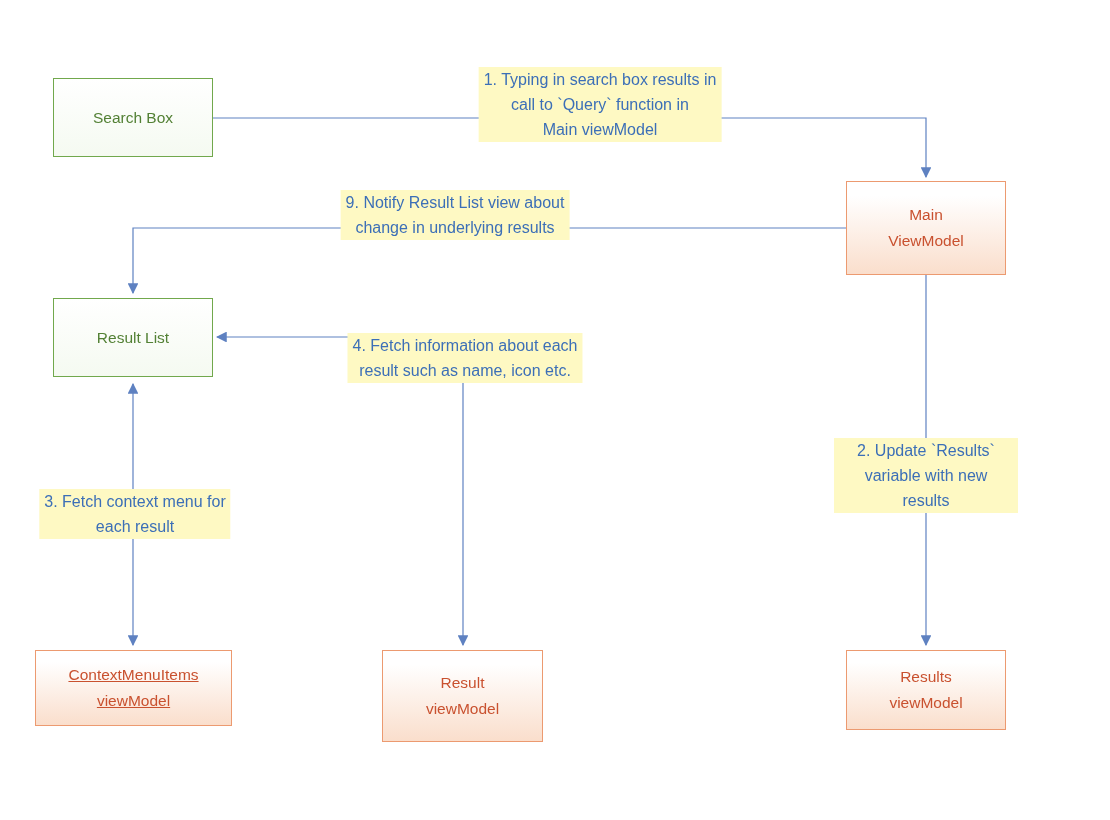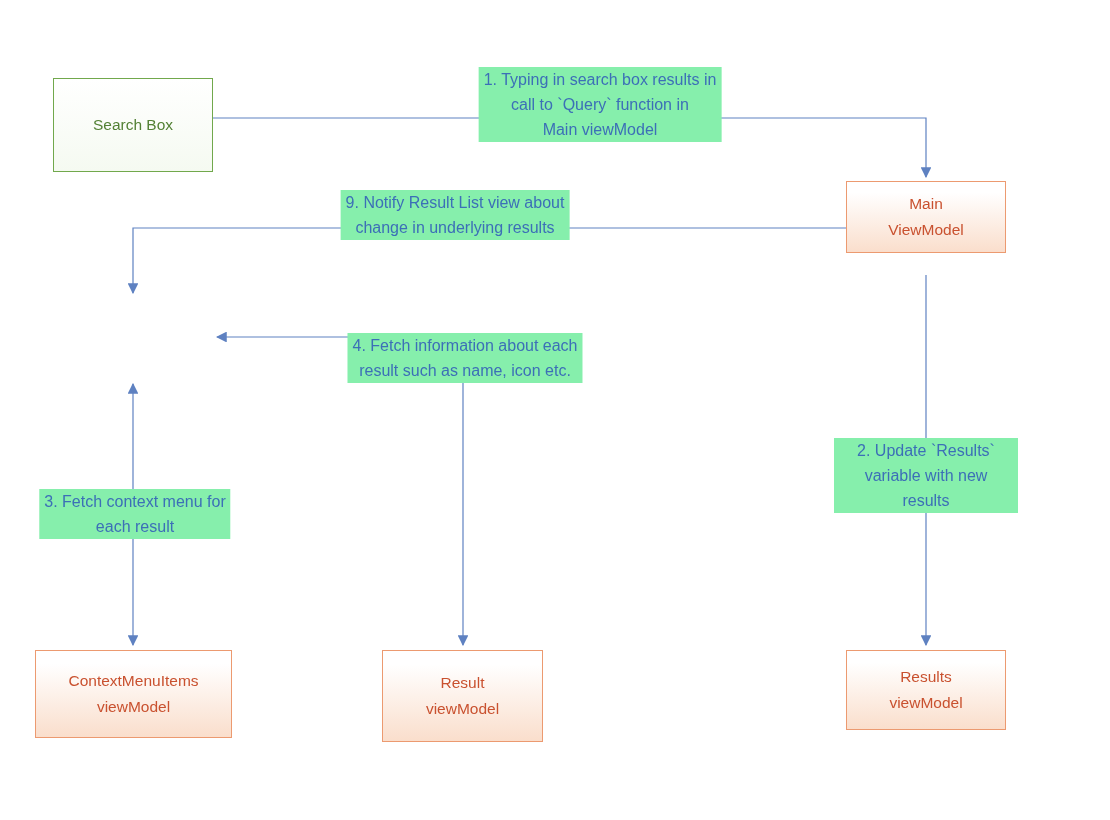--- a/index.html
+++ b/index.html
@@ -41,34 +41,34 @@
     border: 1px solid #EC9A70;
     background: linear-gradient(180deg, #ffffff 15%, #fade cc 100%);
     background: linear-gradient(180deg, #ffffff 15%, #fadecc 100%);
     color: #C9512F;
   }
 
   .edge-label {
     position: absolute;
     z-index: 3;
     transform: translateX(-50%);
-    background: #86efac;
+    background: #fef9c3;
     color: #3C6FB7;
     font-size: 16px;
     line-height: 25px;
     text-align: center;
     white-space: pre-line;
     padding: 0 5px;
   }
 
   
-  #node-search-box      { left: 53px;  top: 78px;  width: 160px; height: 94px; }
-  #node-main-viewmodel  { left: 846px; top: 181px; width: 160px; height: 72px; }
+  #node-search-box      { left: 53px;  top: 78px;  width: 160px; height: 79px; }
+  #node-main-viewmodel  { left: 846px; top: 181px; width: 160px; height: 94px; }
   #node-result-list     { left: 53px;  top: 298px; width: 160px; height: 79px; }
-  #node-contextmenuitems-viewmodel { left: 35px;  top: 650px; width: 197px; height: 88px; }
+  #node-contextmenuitems-viewmodel { left: 35px;  top: 650px; width: 197px; height: 76px; text-decoration: underline; }
   #node-result-viewmodel  { left: 382px; top: 650px; width: 161px; height: 92px; }
   #node-results-viewmodel { left: 846px; top: 650px; width: 160px; height: 80px; }
 
   
   #label-edge1 { left: 600px; top: 67px; }
   #label-edge2 { left: 926px; top: 438px; }
   #label-edge3 { left: 455px; top: 190px; }
   #label-edge4 { left: 465px; top: 333px; }
   #label-edge5 { left: 135px; top: 489px; }
 </style>
@@ -99,20 +99,23 @@
 
   <div class="node green" id="node-search-box">
     <span>Search Box</span>
   </div>
 
   <div class="node orange" id="node-main-viewmodel">
     <span>Main
 ViewModel</span>
   </div>
 
+  <div class="node green" id="node-result-list">
+    <span>Result List</span>
+  </div>
 
   <div class="node orange" id="node-contextmenuitems-viewmodel">
     <span>ContextMenuItems
 viewModel</span>
   </div>
 
   <div class="node orange" id="node-result-viewmodel">
     <span>Result
 viewModel</span>
   </div>

